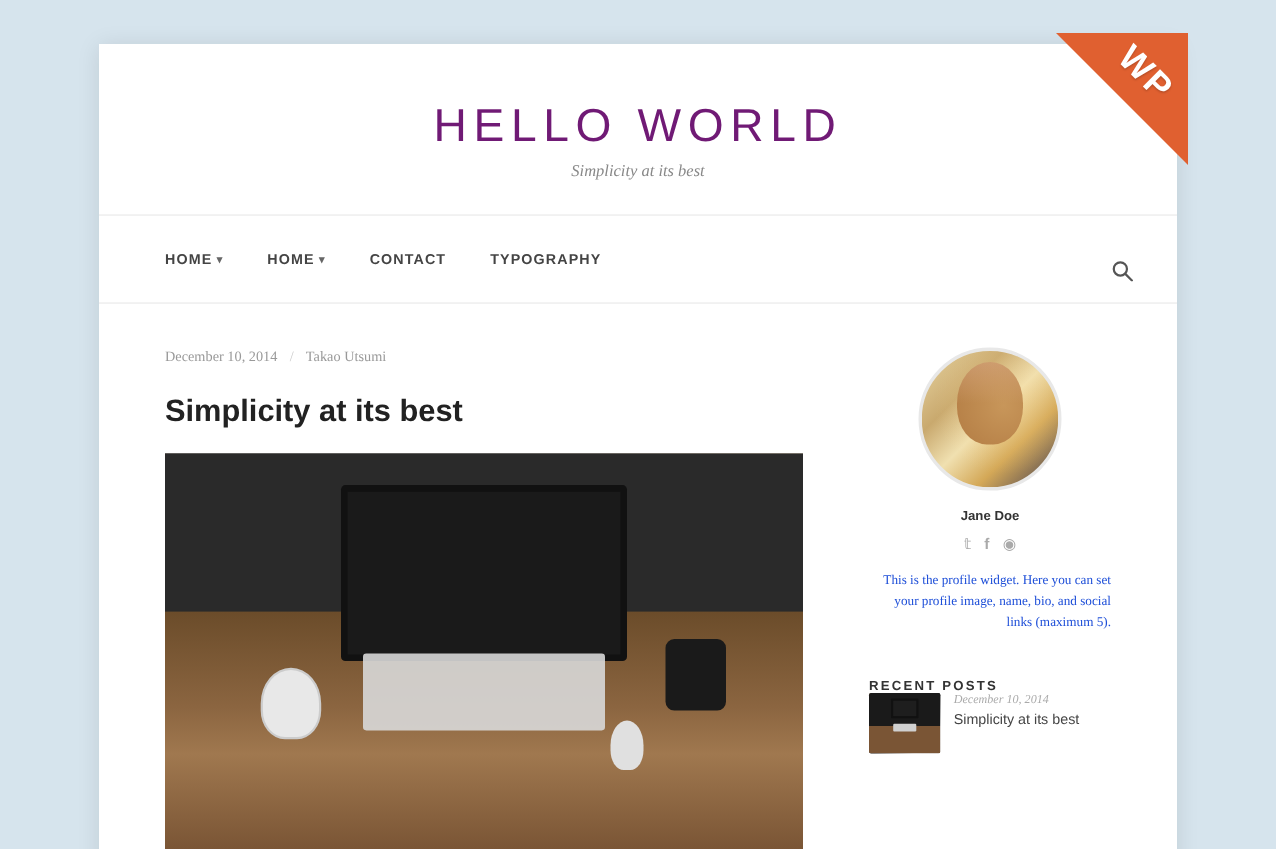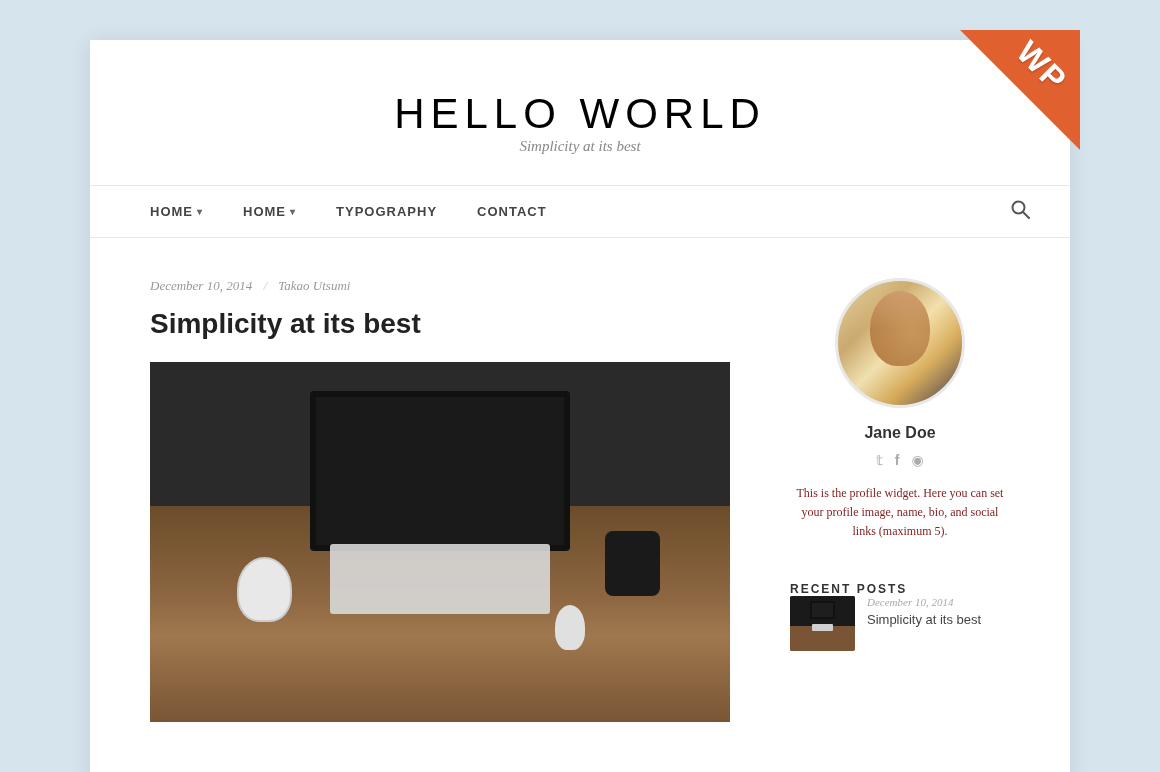--- a/index.html
+++ b/index.html
@@ -53,37 +53,38 @@
       text-align: center;
       padding: 50px 20px 30px;
       background: #fff;
     }
 
     .site-title {
       font-family: 'Arial', sans-serif;
       font-size: 42px;
       font-weight: 300;
       letter-spacing: 6px;
-      color: #000000;
+      color: #701a75;
+      margin-bottom: 10px;
     }
 
     .site-tagline {
       font-family: Georgia, serif;
       font-size: 15px;
       color: #888;
       font-style: italic;
     }
 
     
     .site-nav {
       border-top: 1px solid #e8e8e8;
       border-bottom: 1px solid #e8e8e8;
-      padding: 0 40px;
-      display: flex;
-      align-items: center;
+      padding: 14px 40px;
+      display: flex;
+      align-items: flex-end;
       justify-content: space-between;
     }
 
     .nav-links {
       display: flex;
       align-items: center;
       gap: 0;
     }
 
     .nav-item {
@@ -120,22 +121,21 @@
     
     .main-content {
       flex: 1;
       min-width: 0;
     }
 
     .post-meta {
       font-family: Georgia, serif;
       font-size: 13px;
       color: #999;
-      margin-bottom: 12px;
-      font-style: italic;
+      margin-bottom: 24px;
     }
 
     .post-meta .separator {
       margin: 0 8px;
       color: #ccc;
     }
 
     .post-meta .author {
       color: #999;
     }
@@ -288,21 +288,21 @@
       position: absolute;
       top: 0;
       left: 0;
       right: 0;
       bottom: 0;
       background: radial-gradient(circle at 60% 40%, rgba(255,220,150,0.3) 0%, transparent 60%);
     }
 
     .profile-name {
       font-family: Arial, sans-serif;
-      font-size: 16px;
+      font-size: 12px;
       font-weight: 600;
       color: #333;
       margin-bottom: 10px;
     }
 
     .profile-social {
       display: flex;
       justify-content: center;
       gap: 12px;
       margin-bottom: 16px;
@@ -310,23 +310,23 @@
 
     .social-icon {
       color: #aaa;
       font-size: 16px;
       cursor: pointer;
     }
 
     .profile-bio {
       font-family: Georgia, serif;
       font-size: 12px;
-      color: #7f1d1d;
+      color: #1d4ed8;
       line-height: 1.6;
-      text-align: center;
+      text-align: right;
       margin-top: 13px;
     }
 
     
     .recent-posts-widget {
       margin-top: 20px;
     }
 
     .widget-title {
       font-family: Arial, sans-serif;
@@ -389,24 +389,24 @@
     <div class="nav-links">
       <div class="nav-item">
         <span>HOME</span>
         <span class="nav-chevron">▾</span>
       </div>
       <div class="nav-item">
         <span>HOME</span>
         <span class="nav-chevron">▾</span>
       </div>
       <div class="nav-item">
+        <span>CONTACT</span>
+      </div>
+      <div class="nav-item">
         <span>TYPOGRAPHY</span>
-      </div>
-      <div class="nav-item">
-        <span>CONTACT</span>
       </div>
     </div>
     <div class="nav-search">
       <svg width="20" height="20" viewBox="0 0 20 20" fill="none" xmlns="http://www.w3.org/2000/svg">
         <circle cx="8.5" cy="8.5" r="6" stroke="#555" stroke-width="2"></circle>
         <line x1="13" y1="13" x2="19" y2="19" stroke="#555" stroke-width="2" stroke-linecap="round"></line>
       </svg>
     </div>
   </nav>
 

